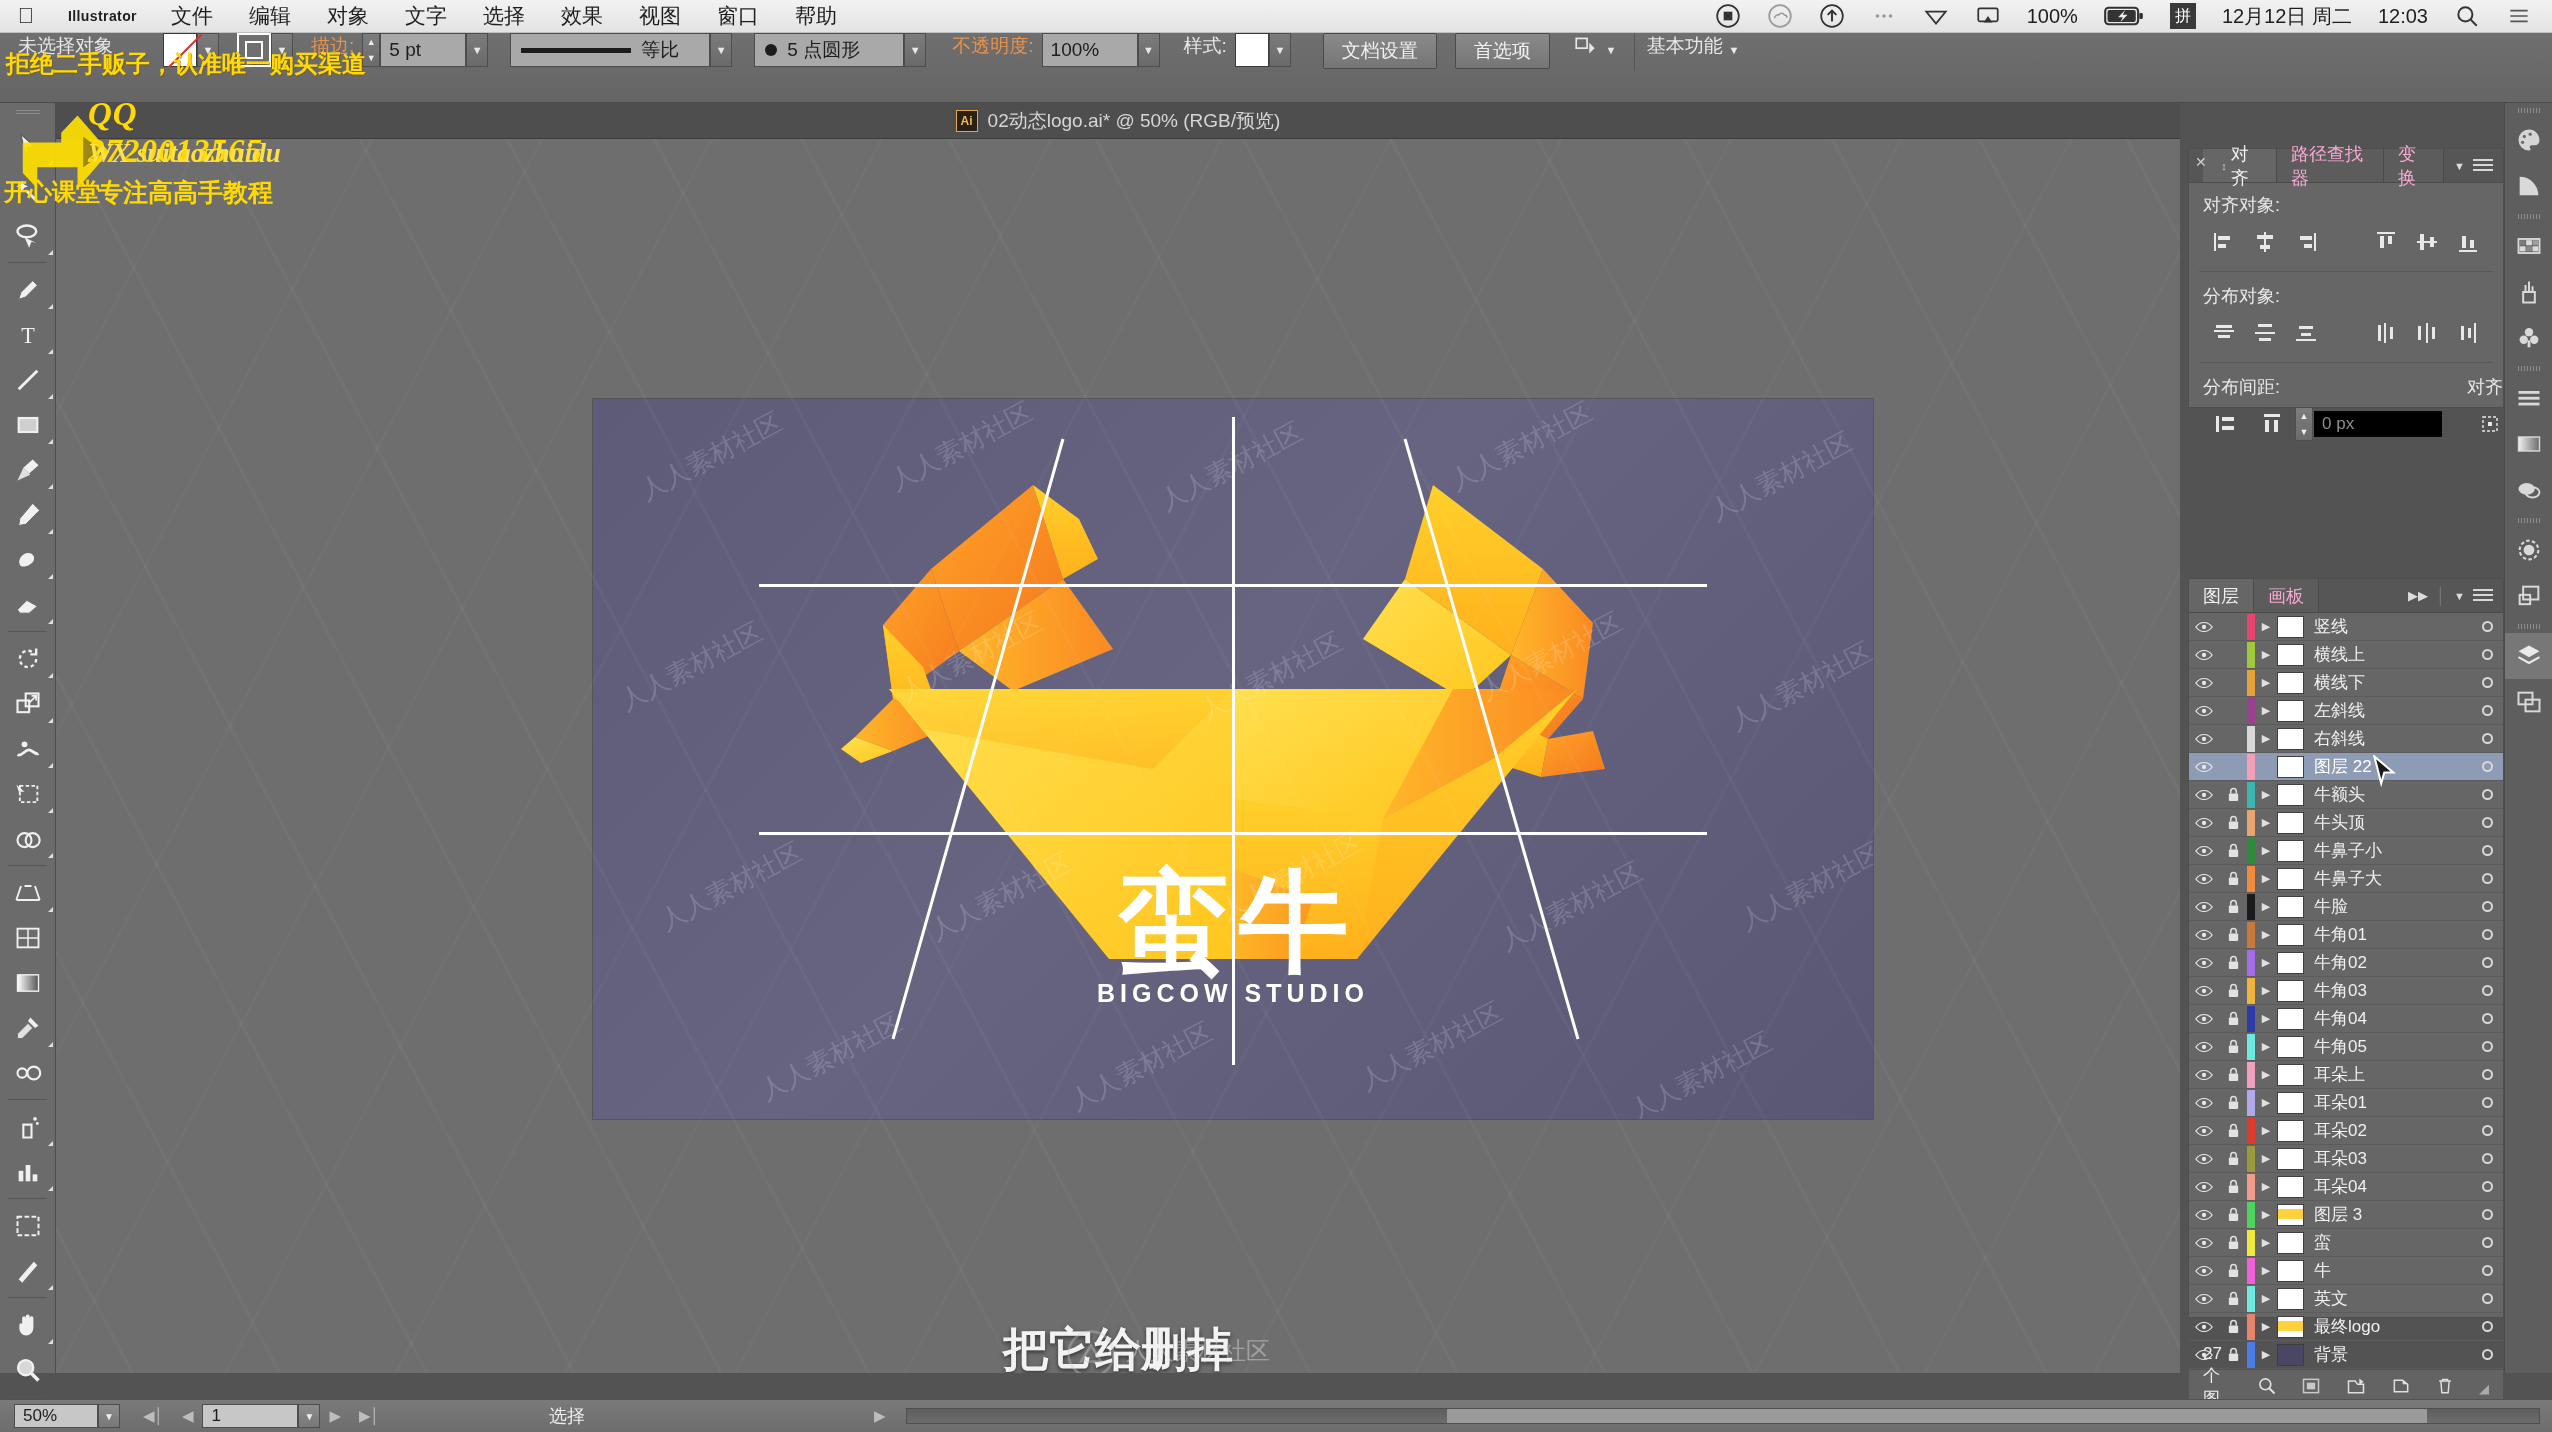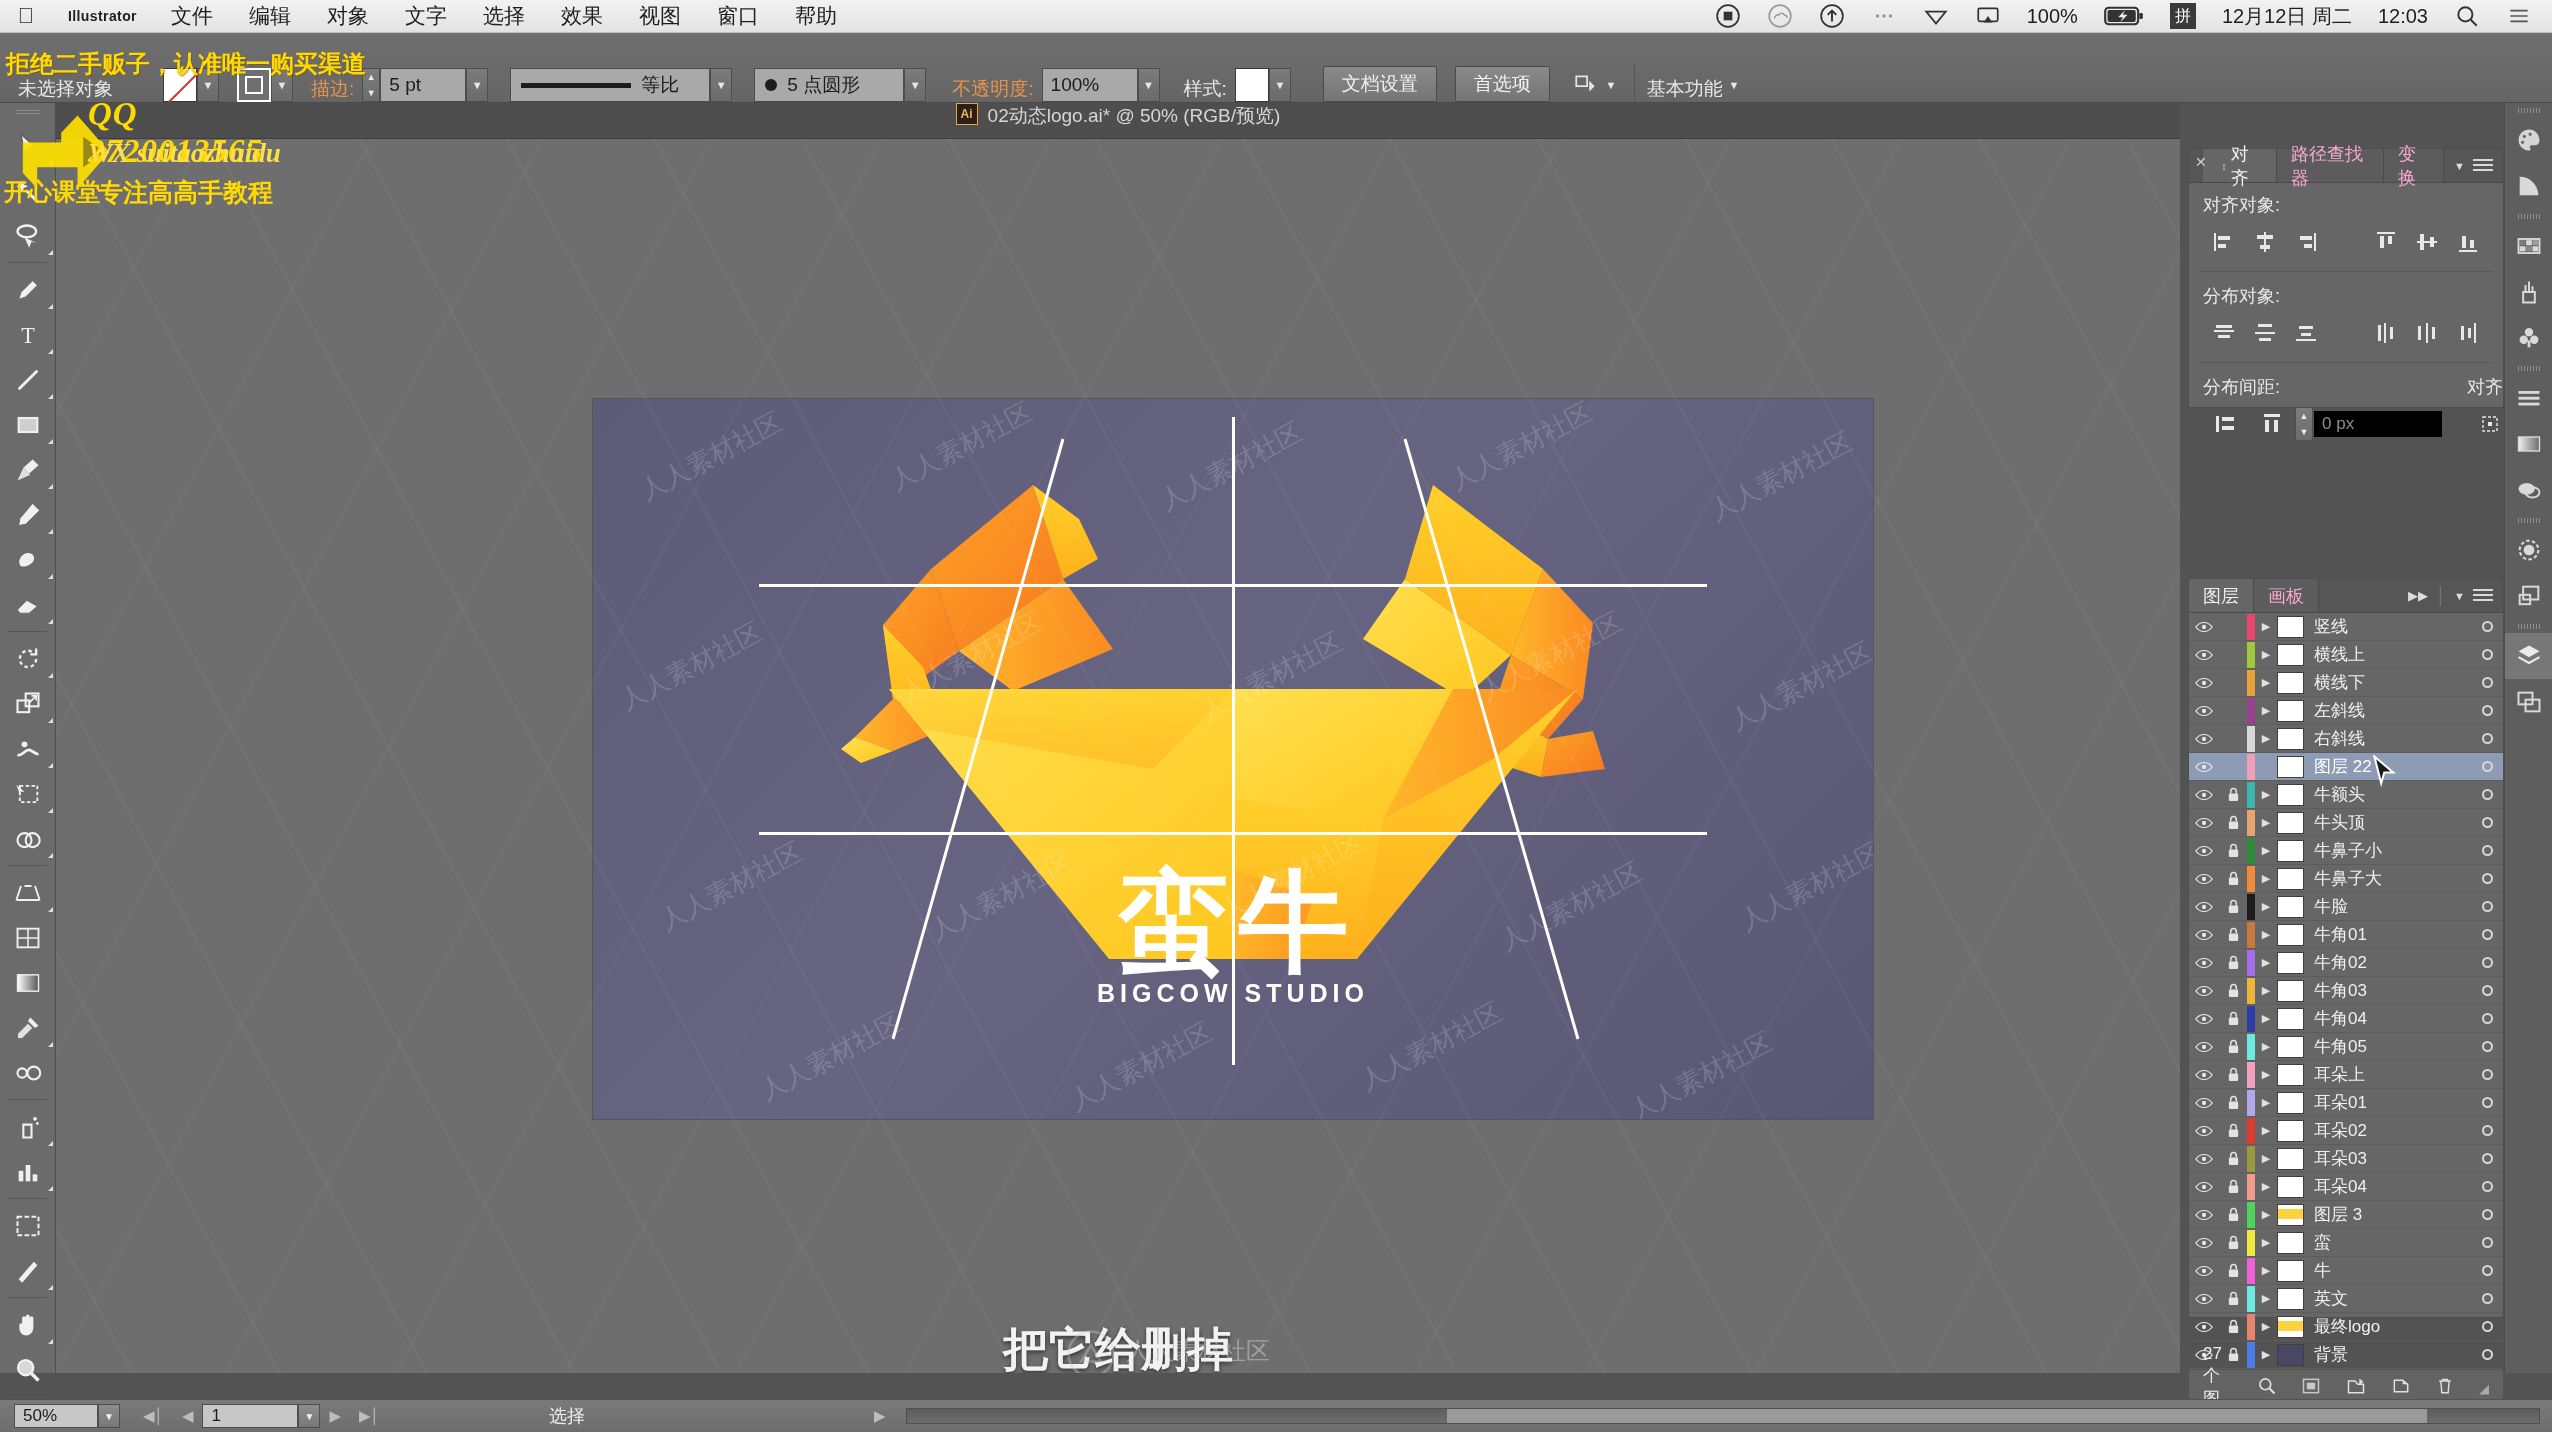--- a/index.html
+++ b/index.html
@@ -24,21 +24,21 @@
   .macbar .mitem { padding: 0 18px; font-size: 21px; }
   .macbar .spacer { flex: 1 1 auto; }
   .macbar .ritem { padding: 0 13px; font-size: 20px; display:flex; align-items:center;}
   .macbar .ricon { width: 26px; height: 26px; display:inline-block; }
 
   
   .ctrlbar {
     position: absolute; left: 0; top: 33px; width: 2552px; height: 70px;
     background: linear-gradient(#6f6f6f,#656565);
     border-bottom: 1px solid #4a4a4a;
-    display: flex; align-items: flex-end; color: #e6e6e6; font-size: 19px;
+    display: flex; align-items: flex-start; color: #e6e6e6; font-size: 19px;
   }
   .ctrl-label { color:#e8e8e8; font-size: 19px; }
   .ctrl-sep { width:1px; height:38px; background:#555; margin:0 12px; }
   .swatch-box {
     width: 34px; height: 34px; background:#fff; border:1px solid #3a3a3a;
     position: relative;
   }
   .swatch-none::after {
     content:''; position:absolute; left:-2px; top:50%; width:46px; height:2px;
     background:#d0342c; transform: rotate(-45deg); transform-origin:center;
@@ -66,21 +66,21 @@
     border:1px solid #4a4a4a; border-radius:2px; color:#f0f0f0;
     display:flex; align-items:center; padding:0 18px; font-size:19px;
   }
   .orange { color:#e8924a; }
   .line-eq { width: 110px; height:5px; background:#1c1c1c; }
 
   
   .tabbar {
     position:absolute; left:56px; top:103px; width: 2124px; height:36px;
     background:#4e4e4e; border-bottom:1px solid #3d3d3d;
-    display:flex; justify-content:center; gap:10px;
+    display:flex; align-items:center; justify-content:center; gap:10px;
   }
   .tab-ai-ico {
     width:22px; height:22px; background:#2b2014; border:1px solid #e0a64c;
     color:#f0b860; font-size:12px; display:flex; align-items:center; justify-content:center;
     font-weight:bold;
   }
   .tabtitle { color:#d6d6d6; font-size:19px; }
 
   
   .toolbar-left {

